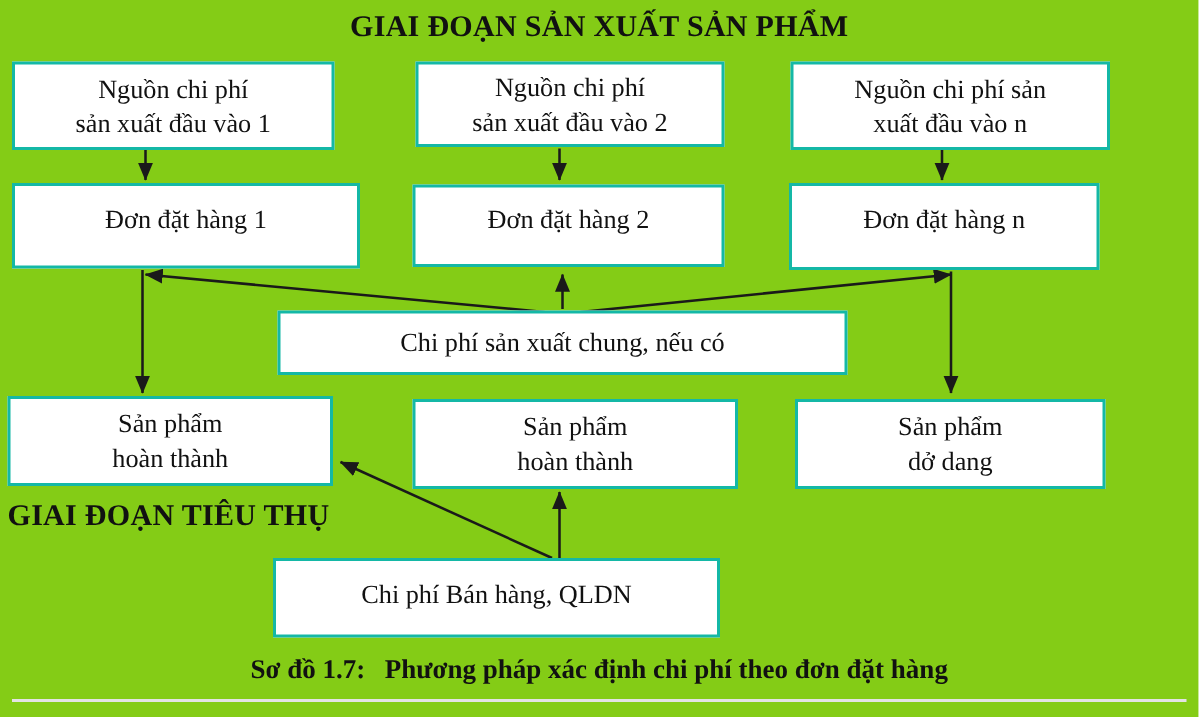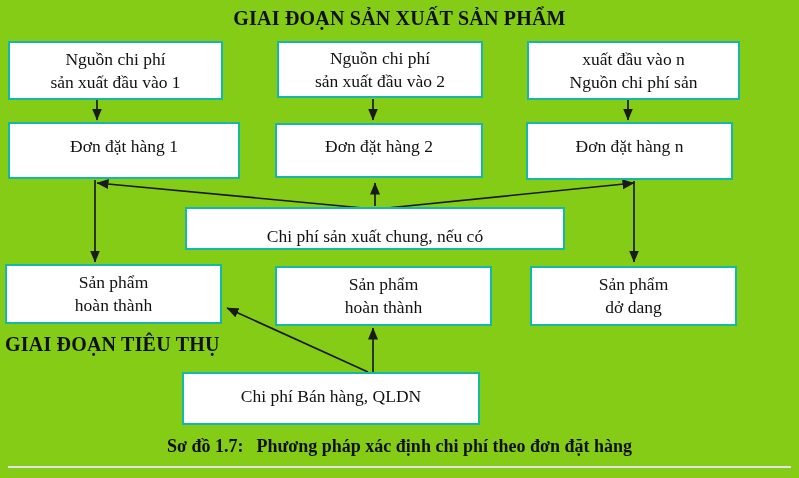--- a/index.html
+++ b/index.html
@@ -72,35 +72,35 @@
 
   <div class="box" style="left:8px;top:41px;width:215px;height:59px;">
     <span>Nguồn chi phí</span>
     <span>sản xuất đầu vào 1</span>
   </div>
   <div class="box" style="left:277px;top:41px;width:206px;height:57px;">
     <span>Nguồn chi phí</span>
     <span>sản xuất đầu vào 2</span>
   </div>
   <div class="box" style="left:527px;top:41px;width:213px;height:59px;">
+    <span>Nguồn chi phí sản</span>
     <span>xuất đầu vào n</span>
-    <span>Nguồn chi phí sản</span>
   </div>
 
   <div class="box pad-b" style="left:8px;top:122px;width:232px;height:57px;">
     <span>Đơn đặt hàng 1</span>
   </div>
   <div class="box pad-b" style="left:275px;top:123px;width:208px;height:55px;">
     <span>Đơn đặt hàng 2</span>
   </div>
   <div class="box pad-b" style="left:526px;top:122px;width:207px;height:58px;">
     <span>Đơn đặt hàng n</span>
   </div>
 
-  <div class="box" style="left:185px;top:207px;width:380px;height:43px;justify-content:flex-end;">
+  <div class="box" style="left:185px;top:207px;width:380px;height:43px;">
     <span>Chi phí sản xuất chung, nếu có</span>
   </div>
 
   <div class="box" style="left:5px;top:264px;width:217px;height:60px;">
     <span>Sản phẩm</span>
     <span>hoàn thành</span>
   </div>
   <div class="box" style="left:275px;top:266px;width:217px;height:60px;">
     <span>Sản phẩm</span>
     <span>hoàn thành</span>

